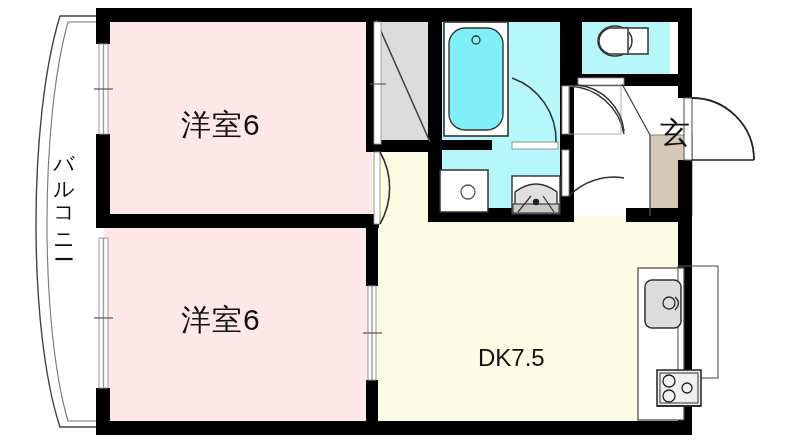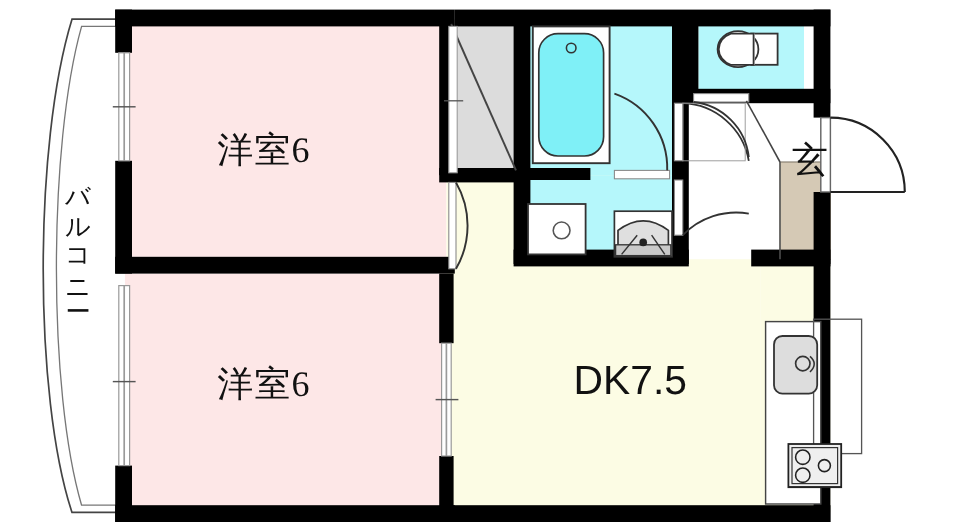--- a/index.html
+++ b/index.html
@@ -25,25 +25,25 @@
     position: absolute;
     color: #111111;
     font-weight: 500;
     white-space: nowrap;
     pointer-events: none;
     user-select: none;
   }
   .lbl-room {
     font-size: 30px;
     letter-spacing: 1px;
-    font-family: Liberation Serif, serif;
   }
   .lbl-dk {
-    font-size: 34px;
+    font-size: 24px;
     letter-spacing: 0px;
+    margin-top: 46px;
   }
   .lbl-genkan {
     font-size: 30px;
   }
   .lbl-balcony {
     font-size: 21px;
     writing-mode: vertical-rl;
     text-orientation: upright;
     letter-spacing: 3px;
     line-height: 1;

